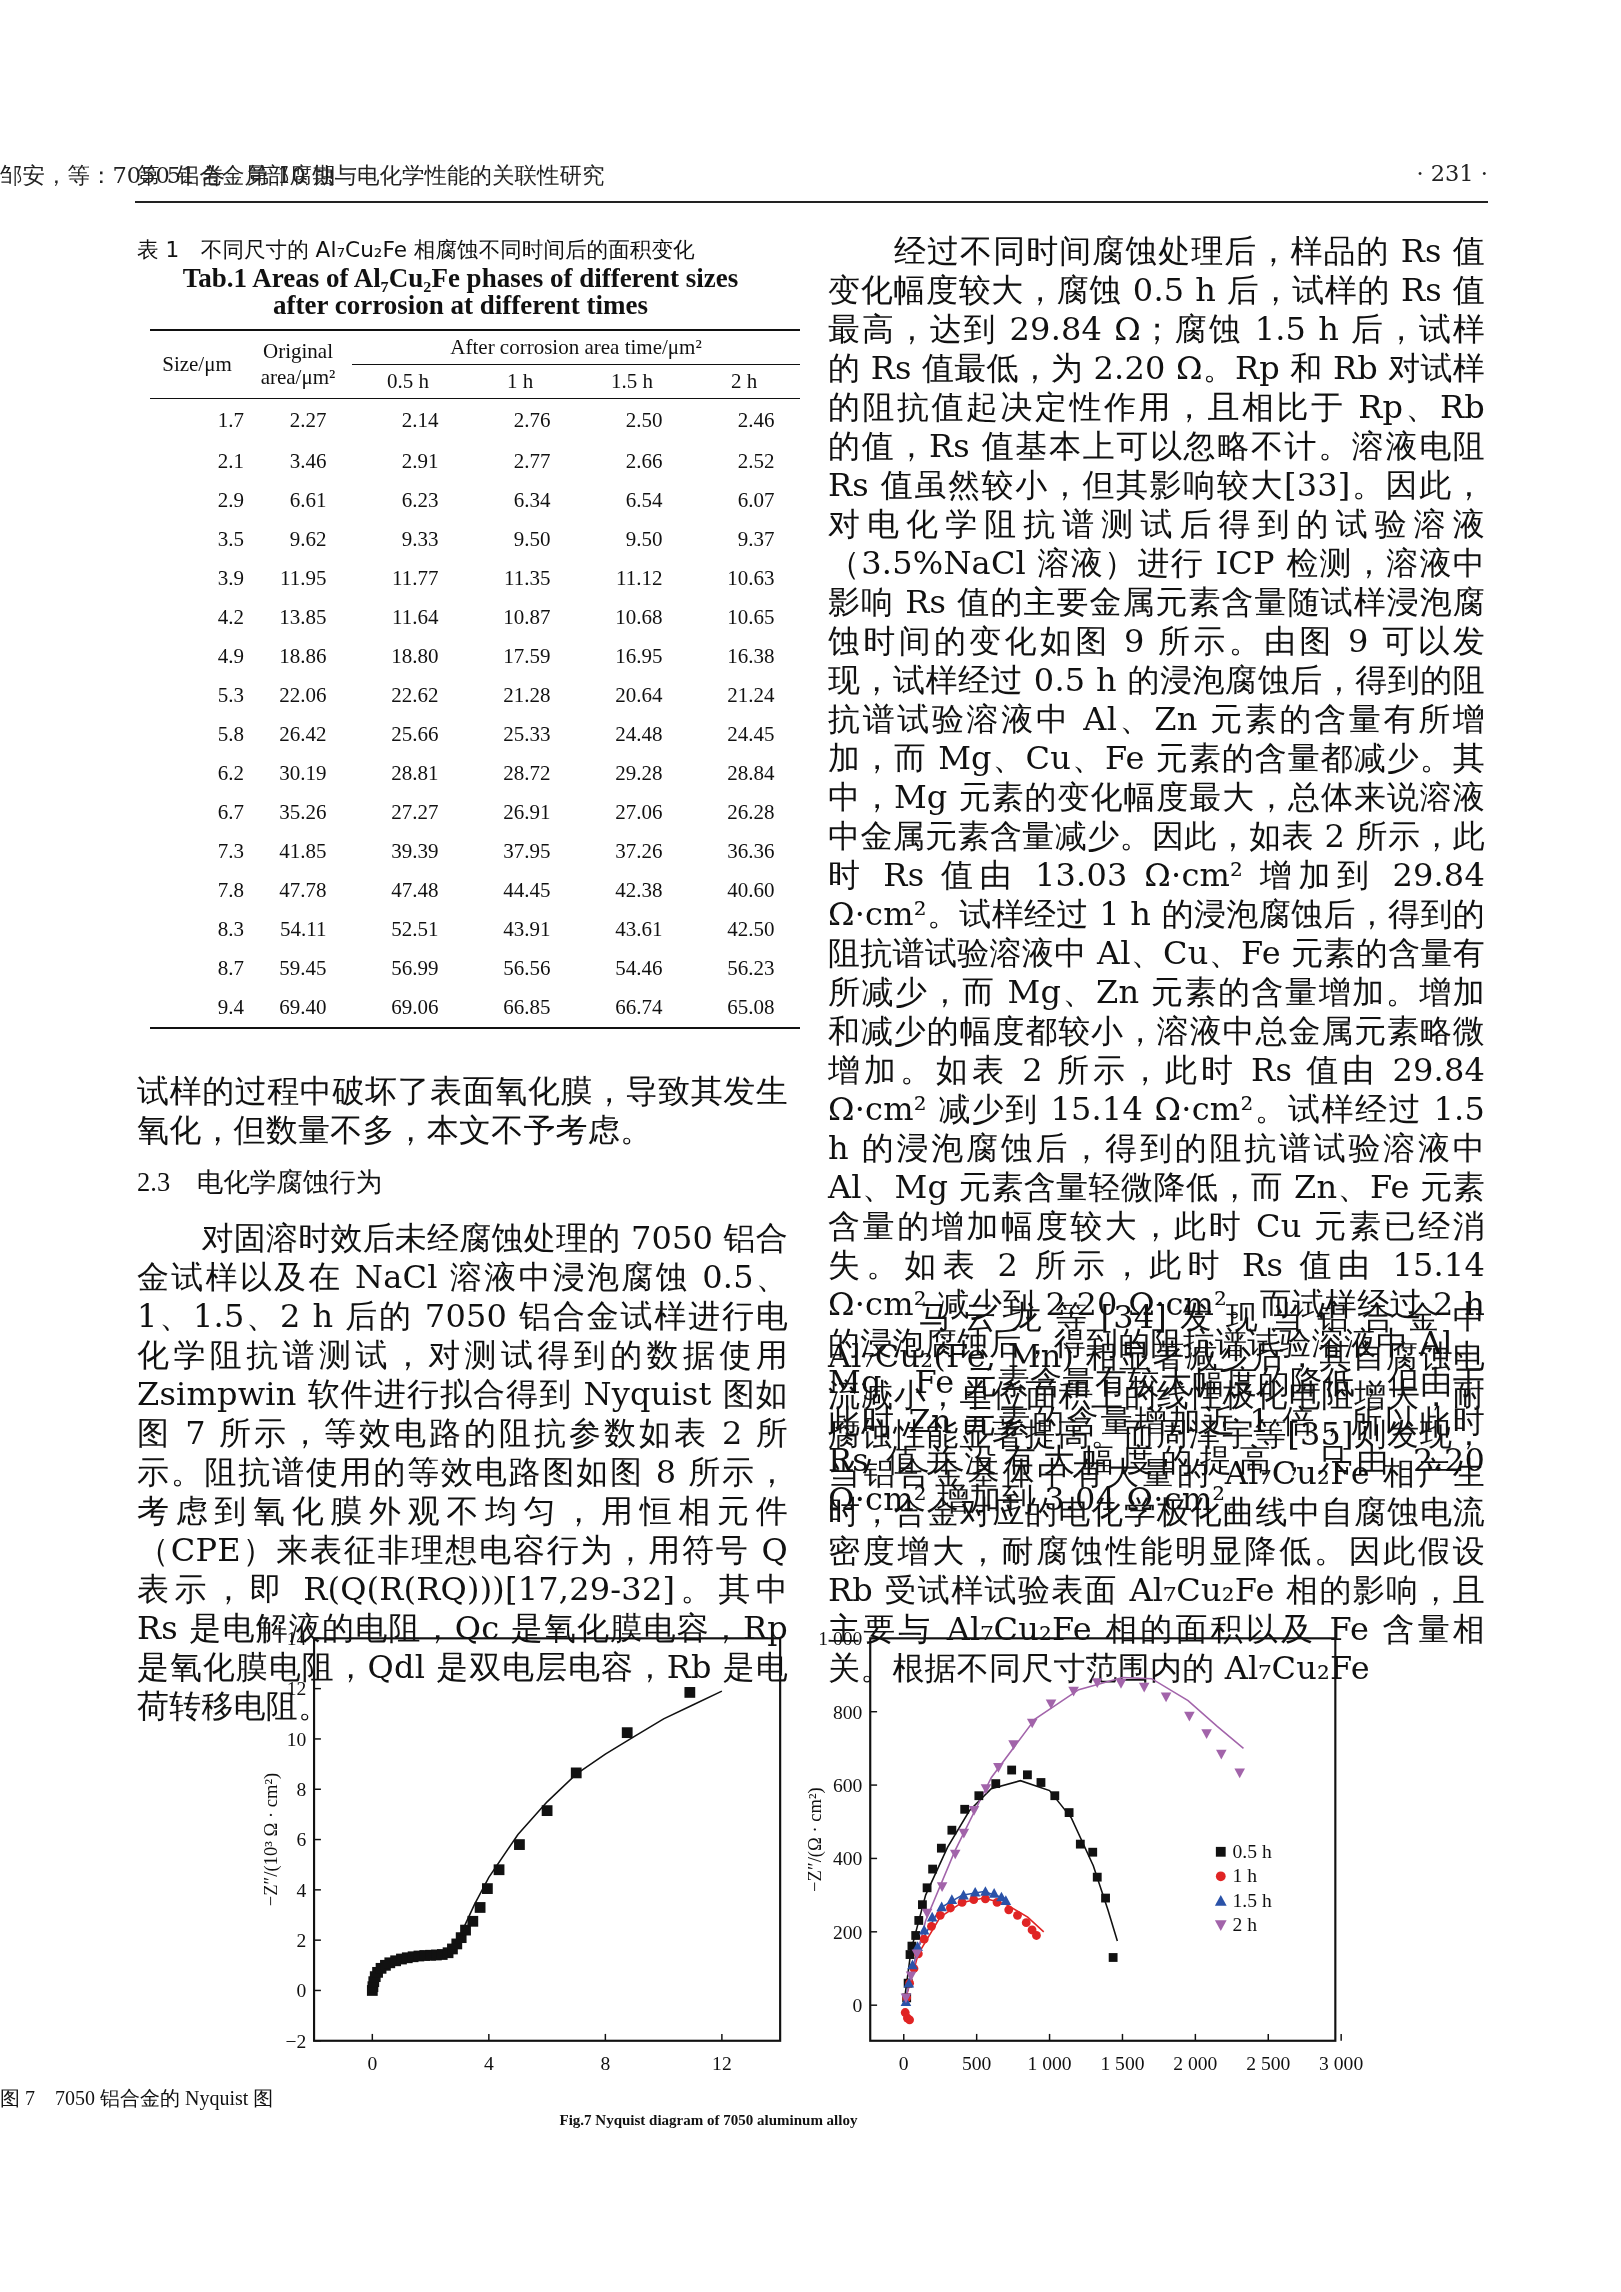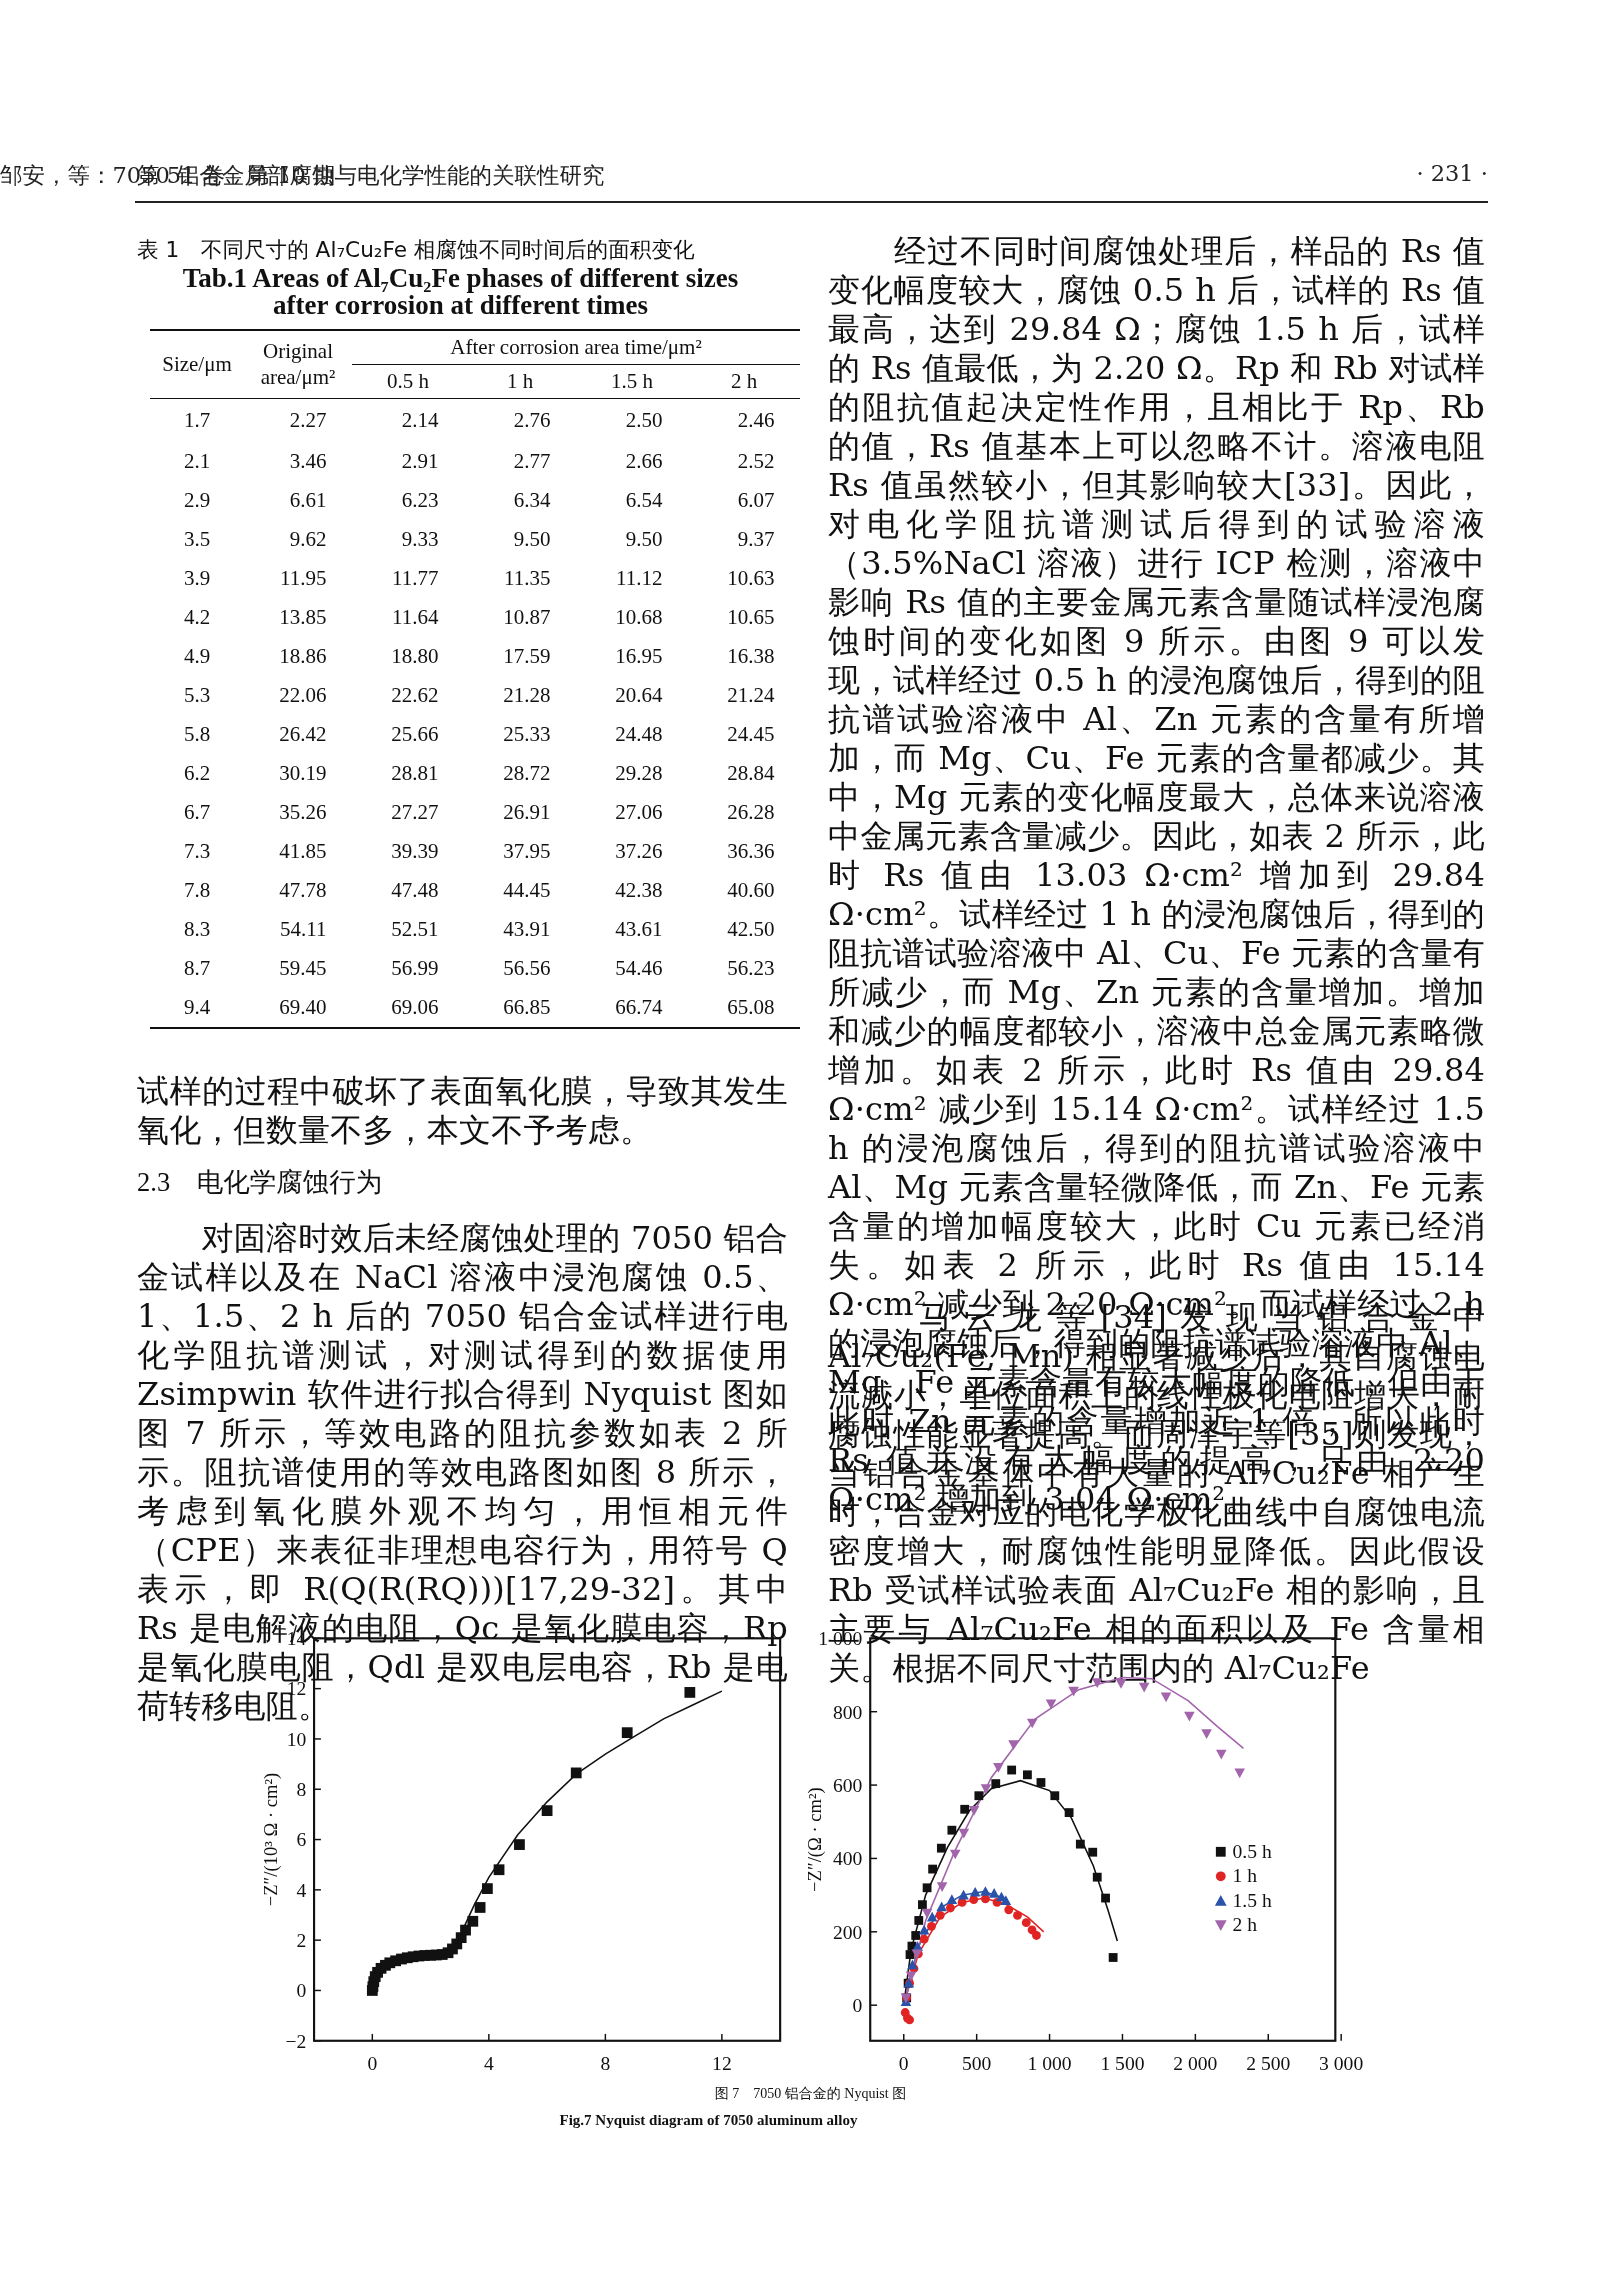--- a/index.html
+++ b/index.html
@@ -5,30 +5,30 @@
   html,body{margin:0;padding:0;background:#fff;}
   body{width:1621px;height:2293px;position:relative;overflow:hidden;color:#111;font-family:"DejaVu Serif","Liberation Serif",serif;}
   .abs{position:absolute;}
   .hdr{top:160px;font-size:22.5px;color:#222;white-space:pre;}
   .hdr-rule{left:135px;top:201px;width:1353px;height:2px;background:#222;}
   .tcap-cn{left:137px;top:235px;width:647px;font-family:"DejaVu Sans","Liberation Sans",sans-serif;font-size:21.6px;white-space:pre;}
   .tcap-en{left:137px;top:265px;width:647px;text-align:center;font-family:"Liberation Serif",serif;font-weight:bold;font-size:27px;line-height:27.4px;}
   table.data{position:absolute;left:150px;top:329px;width:650px;border-collapse:collapse;font-family:"Liberation Serif",serif;font-size:21px;}
   table.data th{font-weight:normal;padding:0;height:33px;}
   table.data td{padding:0;height:39px;text-align:right;}
-  table.data td.c0{text-align:center;}
+  table.data td.c0{text-align:right;}
   table.data td.pr{padding-right:25.5px;}
   .rule-top{border-top:2.9px solid #111;}
   .rule-mid{border-bottom:1.5px solid #111;}
   .rule-bot{border-bottom:2.9px solid #111;}
   .p{font-size:32px;line-height:39px;text-align:justify;text-align-last:left;font-family:"DejaVu Serif","Liberation Serif",serif;letter-spacing:0.2px;}
   .lcol{left:137px;width:651px;}
   .rcol{left:828px;width:657px;}
   .sec{left:137px;top:1164px;font-family:Liberation Serif, serif;font-size:26.5px;white-space:pre;}
-  .fcap-cn{left:0;width:1621px;text-align:center;top:2085px;font-size:14px;font-family:"Liberation Serif",serif;}
+  .fcap-cn{left:0;width:1621px;text-align:left;top:2085px;font-size:20px;font-family:"Liberation Serif",serif;}
   .fcap-en{left:0;width:1417px;text-align:center;top:2112px;font-size:15px;font-family:"Liberation Serif",serif;font-weight:bold;}
   svg text{font-family:"Liberation Serif",serif;fill:#111;}
 </style>
 </head>
 <body>
 
 <div class="abs hdr" style="left:137px;">第 51 卷　第 10 期</div>
 <div class="abs hdr" style="left:0;width:1347px;text-align:left;">邹安，等：7050 铝合金局部腐蚀与电化学性能的关联性研究</div>
 <div class="abs hdr" style="left:1390px;width:98px;text-align:right;">· 231 ·</div>
 <div class="abs hdr-rule"></div>

